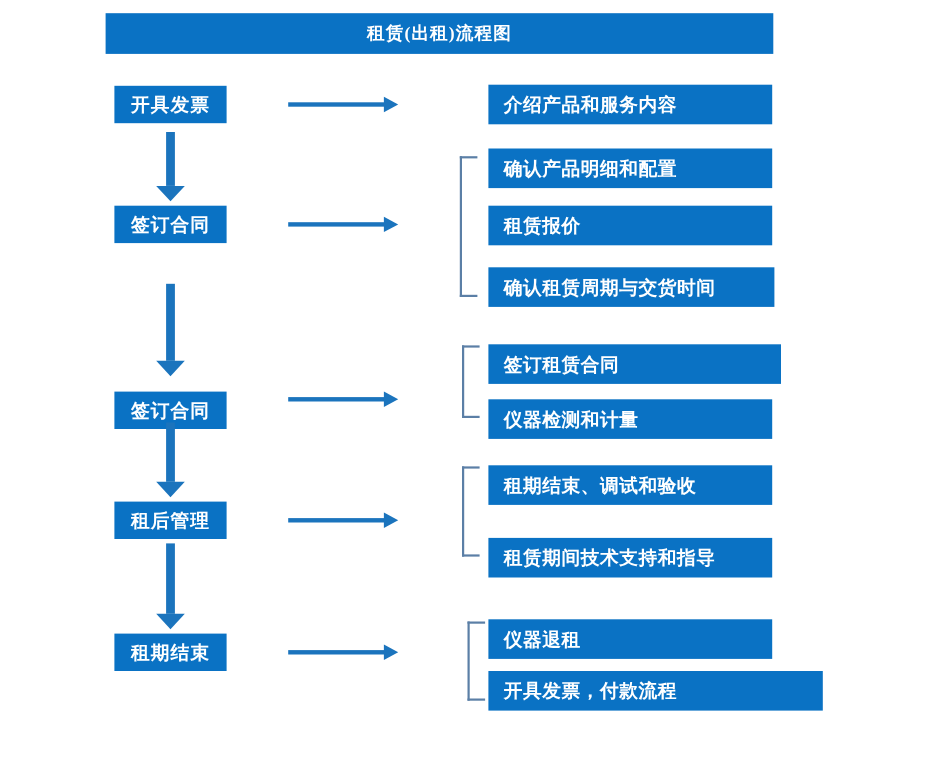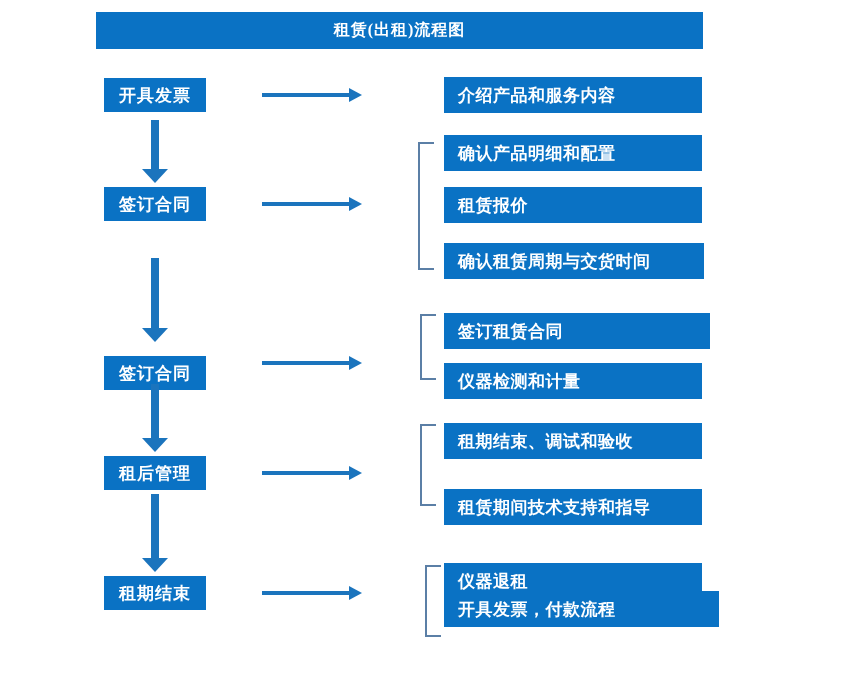--- a/index.html
+++ b/index.html
@@ -187,15 +187,15 @@
 
   <div class="detail-box" style="top:77px;  width:258px;">介绍产品和服务内容</div>
   <div class="detail-box" style="top:135px; width:258px;">确认产品明细和配置</div>
   <div class="detail-box" style="top:187px; width:258px;">租赁报价</div>
   <div class="detail-box" style="top:243px; width:260px;">确认租赁周期与交货时间</div>
   <div class="detail-box" style="top:313px; width:266px;font-family:Liberation Mono, monospace;">签订租赁合同</div>
   <div class="detail-box" style="top:363px; width:258px;">仪器检测和计量</div>
   <div class="detail-box" style="top:423px; width:258px;">租期结束、调试和验收</div>
   <div class="detail-box" style="top:489px; width:258px;">租赁期间技术支持和指导</div>
   <div class="detail-box" style="top:563px; width:258px;">仪器退租</div>
-  <div class="detail-box" style="top:591px; width:275px;">开具发票，付款流程</div>
+  <div class="detail-box" style="top:610px; width:304px;">开具发票，付款流程</div>
 
 </div>
 
 </body></html>

